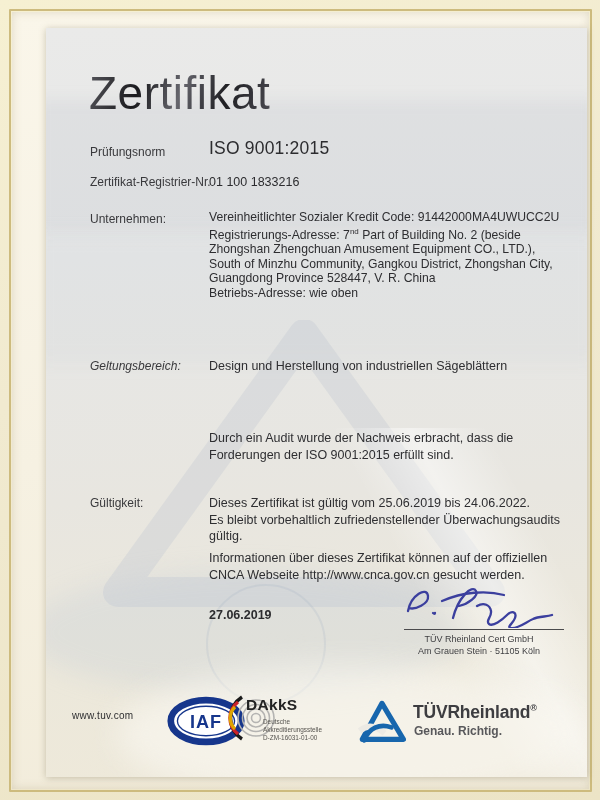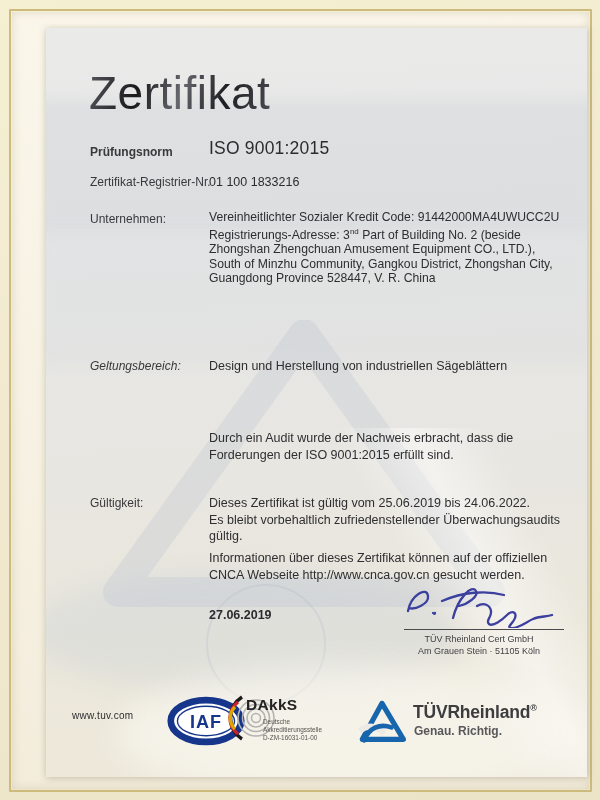--- a/index.html
+++ b/index.html
@@ -63,33 +63,34 @@
       <div class="glare glare-top"></div>
       <div class="glare glare-mid"></div>
       <div class="glare glare-sig"></div>
       <div class="glare glare-streak"></div>
       <div class="glare glare-bottom"></div>
     </div>
 
     <div class="layer-text">
       <div class="abs title">Zertifikat</div>
 
-      <div class="abs lbl" style="left:44px;top:117px;font-weight:bold;">Prüfungsnorm</div>
+      <div class="abs lbl" style="left:44px;top:117px;">Prüfungsnorm</div>
       <div class="abs val b std-value" style="left:163px;top:110px;">ISO 9001:2015</div>
 
       <div class="abs lbl" style="left:44px;top:147px;">Zertifikat-Registrier-Nr.</div>
       <div class="abs val b" style="left:163px;top:147px;">01 100 1833216</div>
 
       <div class="abs lbl" style="left:44px;top:184px;">Unternehmen:</div>
       <div class="abs addr" style="left:163px;top:182px;width:355px;">
         <div>Vereinheitlichter Sozialer Kredit Code: 91442000MA4UWUCC2U</div>
-        <div><span>Registrierungs-Adresse: 3</span><sup>nd</sup><span> Part of Building No. 2 (beside</span></div>
+        <div><span>Registrierungs-Adresse: 7</span><sup>nd</sup><span> Part of Building No. 2 (beside</span></div>
         <div>Zhongshan Zhengchuan Amusement Equipment CO., LTD.),</div>
         <div>South of Minzhu Community, Gangkou District, Zhongshan City,</div>
         <div>Guangdong Province 528447, V. R. China</div>
+        <div>Betriebs-Adresse: wie oben</div>
       </div>
 
       <div class="abs lbl" style="left:44px;top:331px;font-style:italic;">Geltungsbereich:</div>
       <div class="abs para" style="left:163px;top:330px;width:350px;">Design und Herstellung von industriellen Sägeblättern</div>
 
       <div class="abs para" style="left:163px;top:402px;width:360px;">
         <div>Durch ein Audit wurde der Nachweis erbracht, dass die</div>
         <div>Forderungen der ISO 9001:2015 erfüllt sind.</div>
       </div>
 

